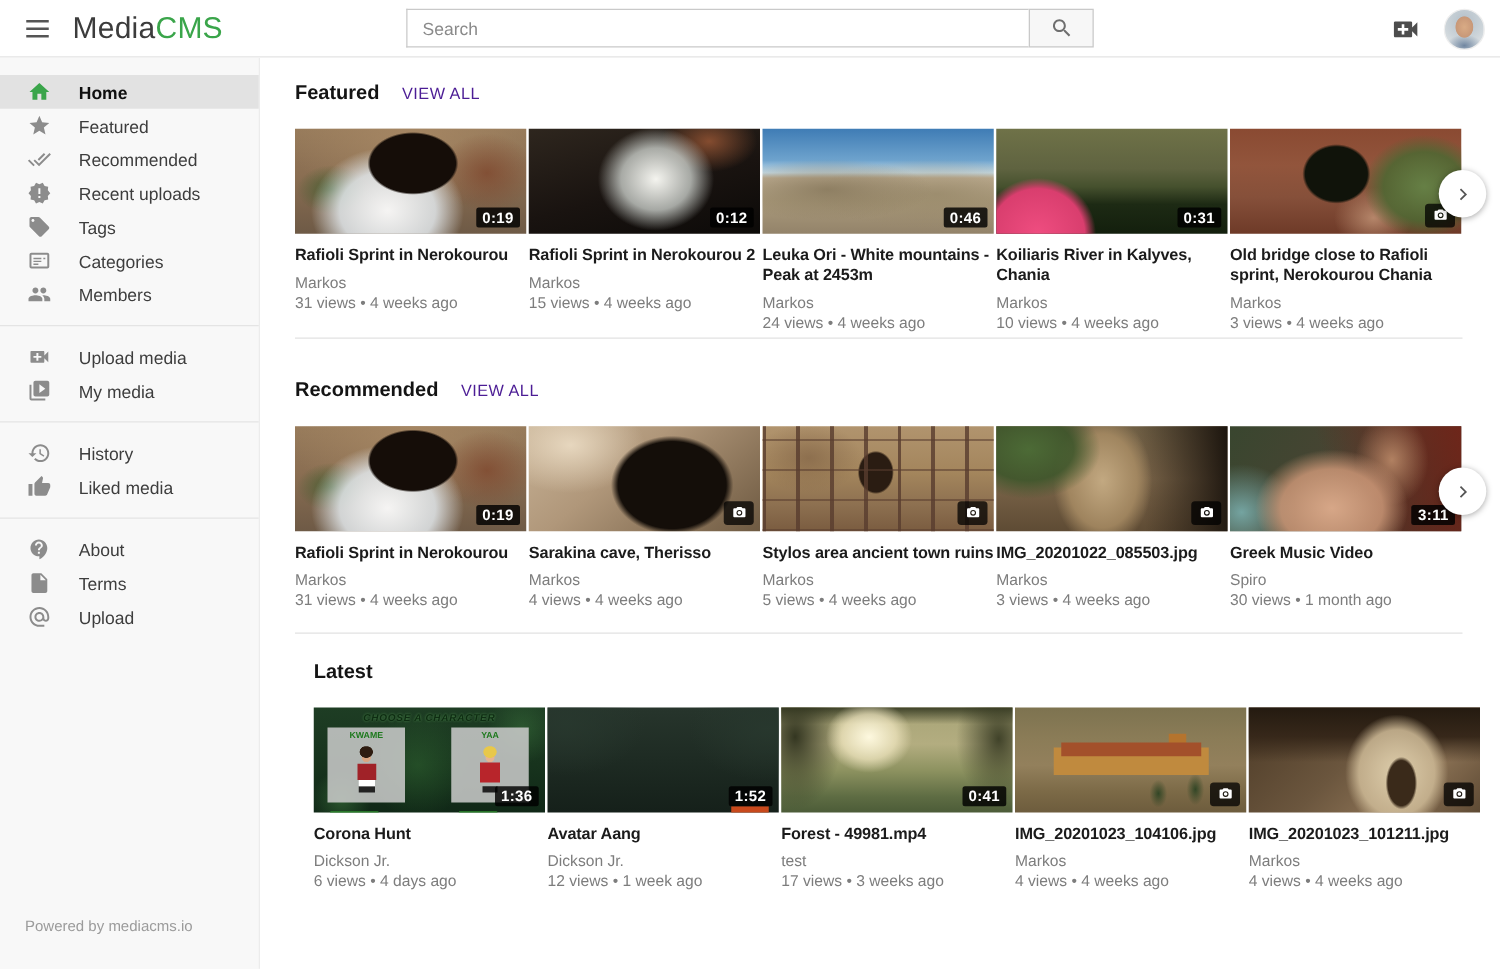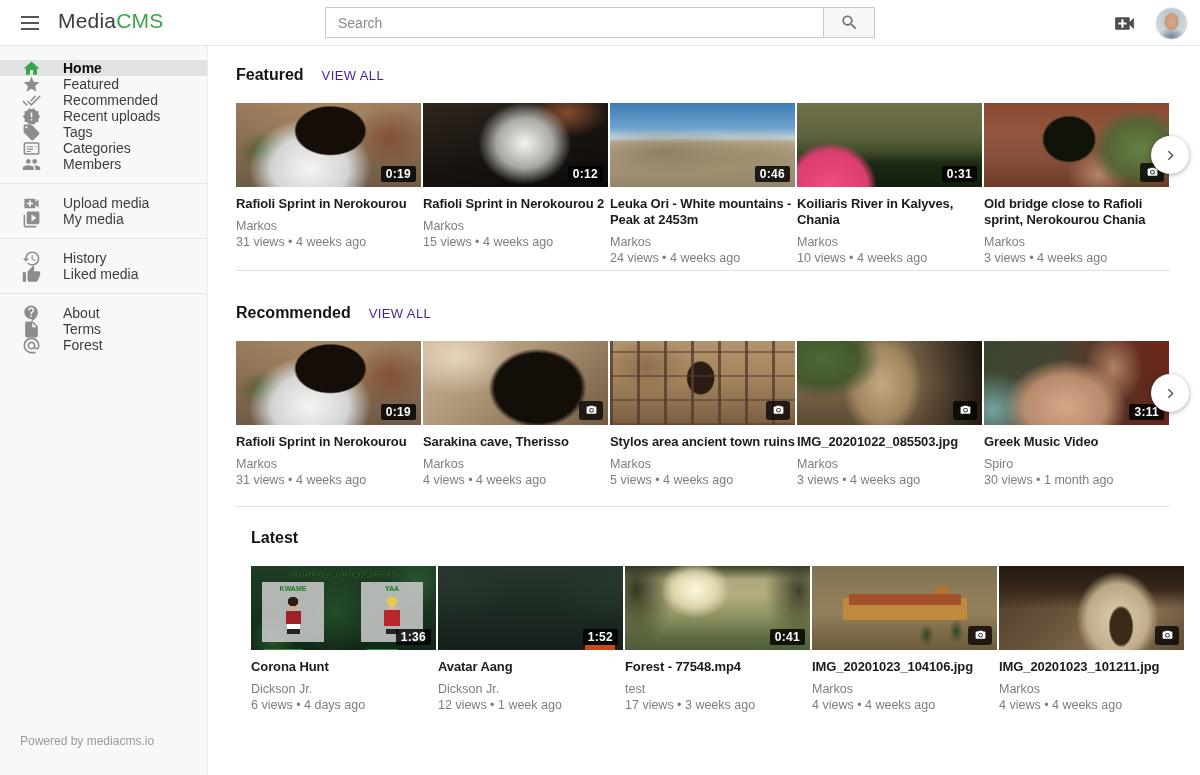--- a/index.html
+++ b/index.html
@@ -4,42 +4,42 @@
 <style>
   * { box-sizing: border-box; margin: 0; padding: 0; }
   html,body { width:1200px; height:775px; overflow:hidden; background:#fff;
     font-family:"Liberation Sans", sans-serif; }
 
   
   .header { position:fixed; top:0; left:0; width:1200px; height:46px; background:#fff;
     border-bottom:1px solid #e4e4e4; z-index:20; }
   .menu-btn { position:absolute; left:18px; top:11px; width:24px; height:24px; cursor:pointer; }
   .menu-btn svg { width:24px; height:24px; stroke:#555; stroke-width:2; fill:none; }
-  .logo { position:absolute; left:58px; top:9px; font-size:21px; color:#3c3c3c; cursor:pointer; letter-spacing:.2px; }
+  .logo { position:absolute; left:58px; top:9px; font-size:24px; color:#3c3c3c; cursor:pointer; letter-spacing:.2px; }
   .logo .cms { color:#3aa54a; }
   .search-wrap { position:absolute; left:325px; top:7px; width:550px; height:31px; display:flex; }
   .search-input { flex:1; border:1px solid #c9c9c9; border-right:none; padding:0 12px; font-size:14px;
     color:#333; outline:none; font-family:"Liberation Sans",sans-serif; background:#fff; }
   .search-input::placeholder { color:#8a8a8a; }
   .search-btn { width:52px; border:1px solid #c9c9c9; background:#f7f7f7; display:flex;
     align-items:center; justify-content:center; cursor:pointer; }
   .search-btn svg { width:19px; height:19px; fill:#6f6f6f; }
   .header-right { position:absolute; right:12px; top:0; height:46px; display:flex; align-items:center; gap:17px; }
   .upload-btn { width:26px; height:26px; cursor:pointer; display:flex; align-items:center; }
   .upload-btn svg { width:25px; height:25px; fill:#4d4d4d; }
   .avatar { width:33px; height:33px; border-radius:50%; cursor:pointer; border:1px solid #eee;
     background:
       radial-gradient(10px 12px at 50% 44%, #d9ab85 0%, #c89878 68%, rgba(200,152,120,0) 74%),
       radial-gradient(18px 11px at 50% 92%, #7086a0 0%, rgba(112,134,160,0) 80%),
       radial-gradient(circle at 50% 28%, #b3bfc9 0%, #ccd4d9 55%, #e7eaec 100%); }
 
   
   .sidebar { position:fixed; top:46px; left:0; bottom:0; width:208px; background:#f8f8f8;
     border-right:1px solid #ececec; display:flex; flex-direction:column; padding-top:14px; }
-  .nav-item { display:flex; align-items:center; height:16px; padding-left:22px; gap:22px;
+  .nav-item { display:flex; align-items:center; height:27px; padding-left:22px; gap:22px;
     font-size:14px; color:#3d3d3d; cursor:pointer; flex:none; }
   .nav-item svg { width:19px; height:19px; fill:#8c8c8c; flex:none; }
   .nav-item.active { background:#e2e2e2; font-weight:bold; color:#0f0f0f; }
   .nav-item.active svg { fill:#3aa54a; }
   .side-div { height:1px; background:#e4e4e4; margin:11px 0; flex:none; }
   .powered { margin-top:auto; padding:0 0 27px 20px; font-size:12px; color:#9b9b9b; cursor:pointer; }
 
   
   .main { margin-left:208px; padding-left:28px; padding-right:30px; }
   .section { position:relative; }
@@ -273,21 +273,21 @@
   <div class="nav-item">
     <svg viewBox="0 0 24 24">
         <path d="M14 2H6c-1.1 0-1.99.9-1.99 2L4 20c0 1.1.89 2 1.99 2H18c1.1 0 2-.9 2-2V8l-6-6zm-1 7V3.5L18.5 9H13z"></path>
       </svg>
     <span>Terms</span>
   </div>
   <div class="nav-item">
     <svg viewBox="0 0 24 24">
         <path d="M12 2C6.48 2 2 6.48 2 12s4.48 10 10 10h5v-2h-5c-4.34 0-8-3.66-8-8s3.66-8 8-8 8 3.66 8 8v1.43c0 .79-.71 1.57-1.5 1.57s-1.5-.78-1.5-1.57V12c0-2.76-2.24-5-5-5s-5 2.24-5 5 2.24 5 5 5c1.38 0 2.64-.56 3.54-1.47.65.89 1.77 1.47 2.96 1.47 1.97 0 3.5-1.6 3.5-3.57V12c0-5.52-4.48-10-10-10zm0 13c-1.66 0-3-1.34-3-3s1.34-3 3-3 3 1.34 3 3-1.34 3-3 3z"></path>
       </svg>
-    <span>Forest</span>
+    <span>Upload</span>
   </div>
   <div class="powered">Powered by mediacms.io</div>
 </div>
 
 <div class="main" style="margin-top:46px;">
 
   <div class="section sec-s1">
     <div class="sec-head">
       <span class="sec-title">Featured</span>
       <span class="view-all">VIEW ALL</span>
@@ -443,21 +443,21 @@
           <span class="dur">1:52</span>
         </div>
         <div class="c-title">Avatar Aang</div>
         <div class="c-author">Dickson Jr.</div>
         <div class="c-meta">12 views • 1 week ago</div>
       </div>
       <div class="card">
         <div class="thumb th-forest">
           <span class="dur">0:41</span>
         </div>
-        <div class="c-title">Forest - 77548.mp4</div>
+        <div class="c-title">Forest - 49981.mp4</div>
         <div class="c-author">test</div>
         <div class="c-meta">17 views • 3 weeks ago</div>
       </div>
       <div class="card">
         <div class="thumb th-monastery">
           <span class="cam">
               <svg viewBox="0 0 24 24" fill-rule="evenodd">
                 <path d="M9 3L7.3 4.8H4.5A1.5 1.5 0 003 6.3v10.2A1.5 1.5 0 004.5 18h15a1.5 1.5 0 001.5-1.5V6.3a1.5 1.5 0 00-1.5-1.5h-2.8L15 3H9zm3 4.2a4.3 4.3 0 110 8.6 4.3 4.3 0 010-8.6zm0 1.6a2.7 2.7 0 100 5.4 2.7 2.7 0 000-5.4z"></path>
               </svg>
             </span>

